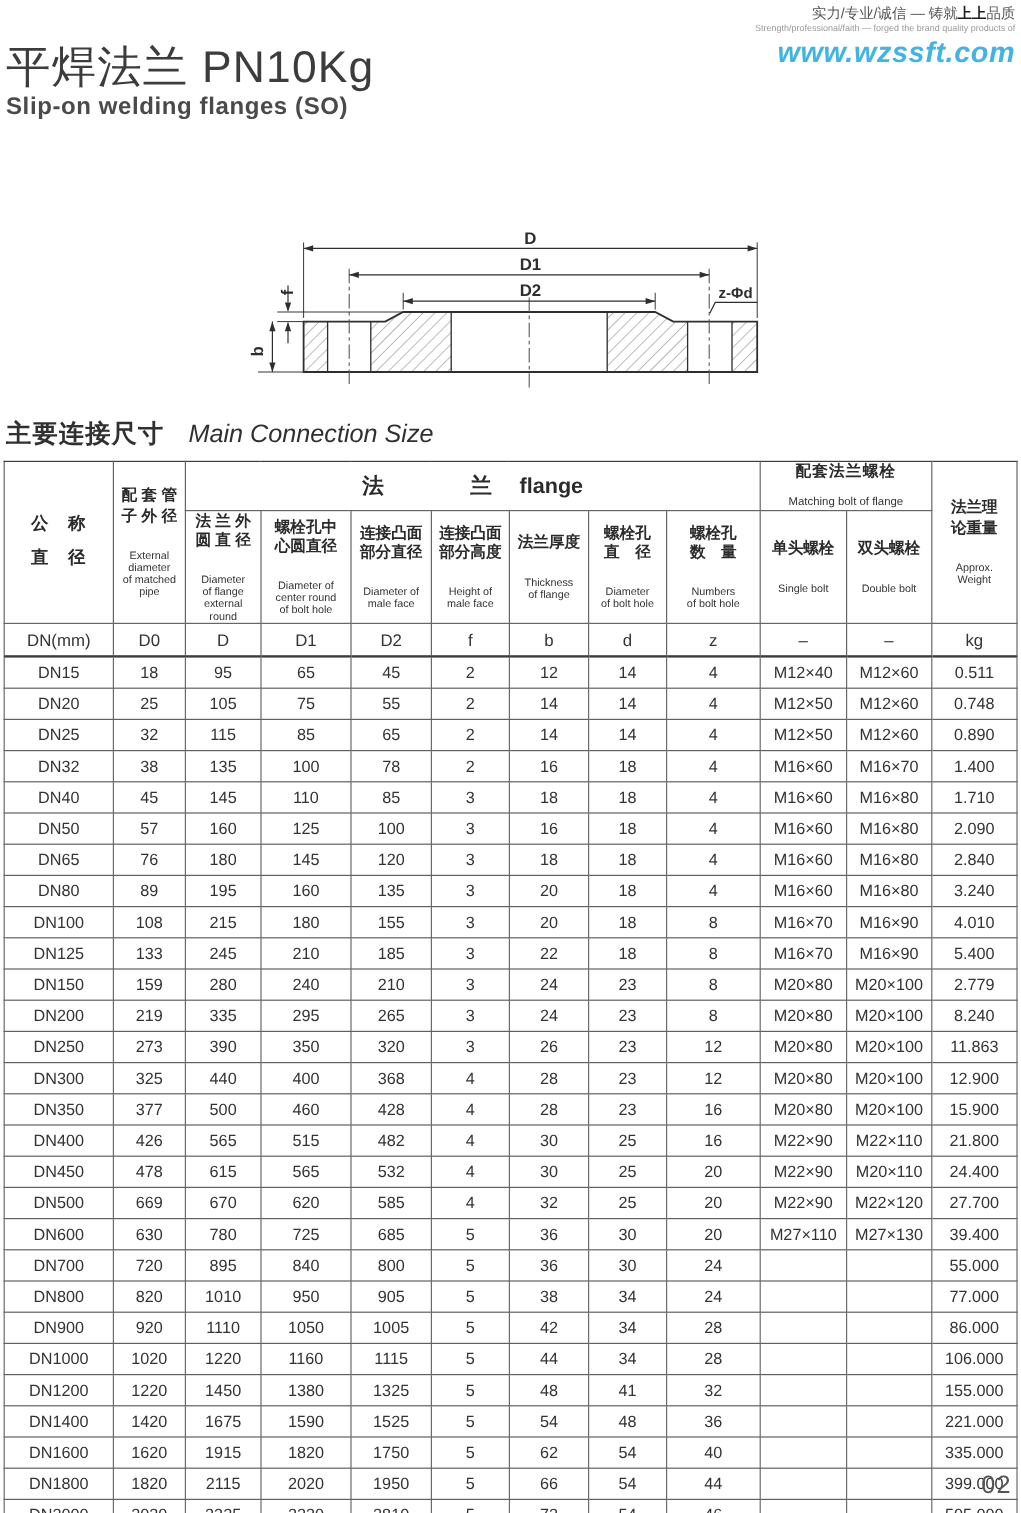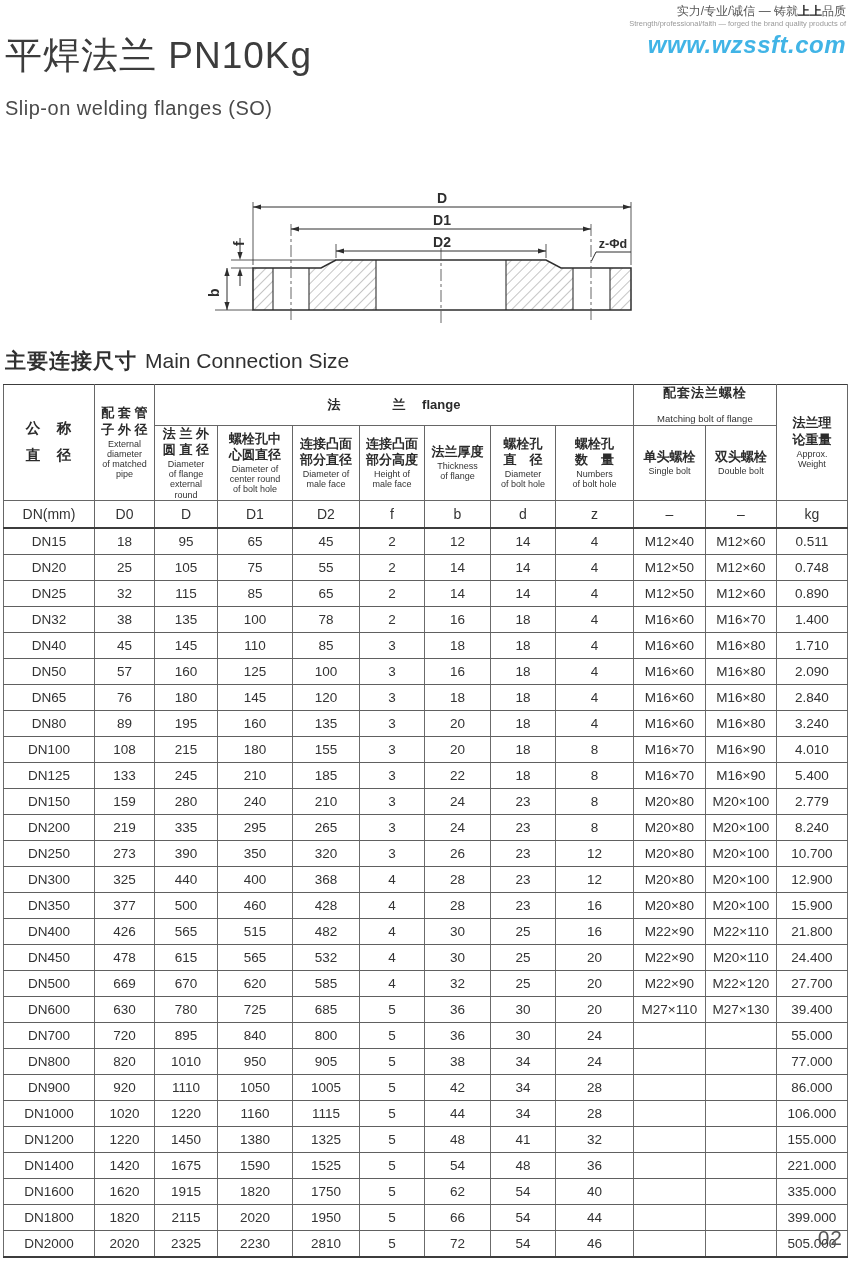--- a/index.html
+++ b/index.html
@@ -10,44 +10,44 @@
   .brand{position:absolute;top:5px;right:5px;text-align:right;line-height:1.15;}
   .brand .zh{font-size:12px;color:#555;}
   .brand .zh .bold{font-weight:bold;color:#1c1c1c;}
   .brand .en{font-size:7.5px;color:#9a9a9a;margin-top:1px;}
   .brand .url{display:inline-block;margin-top:3px;font-size:24px;font-weight:bold;font-style:italic;
               color:#41b4e6;letter-spacing:.5px;text-decoration:none;}
 
   
   .titleblock{position:absolute;top:36px;left:5px;}
   .titleblock h1{margin:0;font-size:37px;font-weight:400;color:#3c3c3c;letter-spacing:1px;line-height:1.1;text-align:center;}
-  .titleblock .subtitle{font-size:20px;color:#4a4a4a;margin-top:20px;letter-spacing:.5px;}
+  .titleblock .subtitle{font-size:20px;color:#4a4a4a;margin-top:1px;letter-spacing:.5px;font-weight:bold;}
 
   
   .diagram{position:absolute;top:182px;left:203px;}
   .diagram text{font-family:"Liberation Sans",sans-serif;fill:#2e2e2e;}
   .dimtext{font-size:14px;font-weight:bold;}
   .callout{font-size:12.5px;font-weight:bold;}
 
   
   .section-title{position:absolute;top:347px;left:5px;font-size:21px;color:#303030;}
   .section-title .zh{font-weight:bold;letter-spacing:1px;}
-  .section-title .en{font-weight:400;margin-left:8px;}
+  .section-title .en{font-weight:400;margin-left:20px;font-style:italic;}
 
   
   table.spec{position:absolute;top:384px;left:3px;width:845px;border-collapse:collapse;
              table-layout:fixed;border:1.5px solid #3c3c3c;}
   .spec th,.spec td{border:1px solid #666;text-align:center;vertical-align:middle;padding:0;}
   .spec thead th{font-weight:normal;border-top-color:#3c3c3c;}
   .spec .rowA th{height:27px;}
   .spec .rowB th{height:70px;}
   .spec .zh{font-size:13px;font-weight:bold;color:#2b2b2b;white-space:pre-line;line-height:1.3;}
   .spec .c0 .zh{font-size:14.5px;line-height:1.9;letter-spacing:1px;}
-  .spec .en{font-size:9px;color:#333;white-space:pre-line;line-height:1.12;margin-top:0;font-weight:normal;}
-  .spec .group-flange{font-size:13px;font-weight:bold;color:#2b2b2b;white-space:pre;}
+  .spec .en{font-size:9px;color:#333;white-space:pre-line;line-height:1.12;margin-top:19px;font-weight:normal;}
+  .spec .group-flange{font-size:18px;font-weight:bold;color:#2b2b2b;white-space:pre;}
   .spec .group-bolt .zh{letter-spacing:1px;}
   .spec .group-bolt .en{font-size:9.5px;margin-top:12px;}
   .spec .rowC td{height:26px;font-size:14px;color:#333;border-bottom:2.5px solid #3c3c3c;}
   .spec tbody td{height:25px;font-size:13.5px;color:#333;
                  border-left:1px solid #6b6b6b;border-right:1px solid #6b6b6b;
                  border-top:1px solid #606060;border-bottom:1px solid #606060;}
   .spec tbody tr:last-child td{border-bottom:2.5px solid #3c3c3c;}
 
   
   .page-num{position:absolute;top:1226px;right:8px;font-size:21px;color:#555;letter-spacing:1px;}
@@ -429,21 +429,21 @@
           <td class="dcell">273</td>
           <td class="dcell">390</td>
           <td class="dcell">350</td>
           <td class="dcell">320</td>
           <td class="dcell">3</td>
           <td class="dcell">26</td>
           <td class="dcell">23</td>
           <td class="dcell">12</td>
           <td class="dcell">M20×80</td>
           <td class="dcell">M20×100</td>
-          <td class="dcell">10.700</td>
+          <td class="dcell">11.863</td>
         </tr>
         <tr class="drow">
           <td class="dcell">DN300</td>
           <td class="dcell">325</td>
           <td class="dcell">440</td>
           <td class="dcell">400</td>
           <td class="dcell">368</td>
           <td class="dcell">4</td>
           <td class="dcell">28</td>
           <td class="dcell">23</td>

